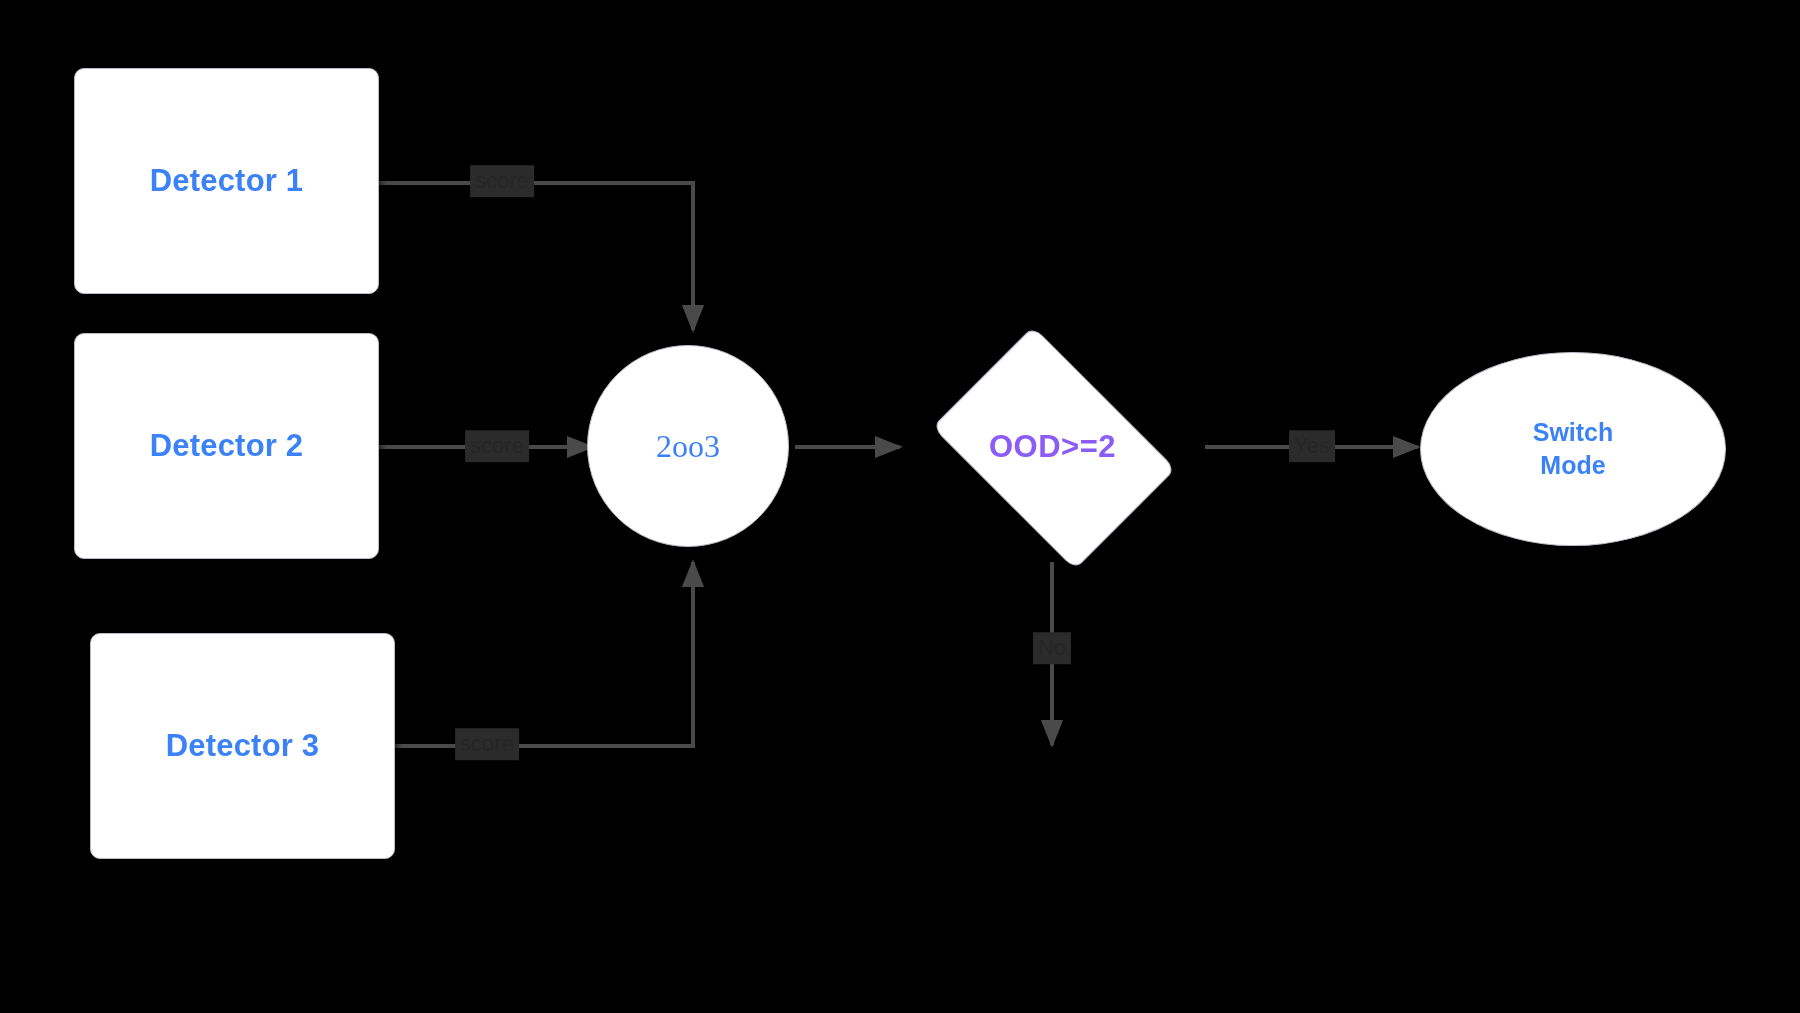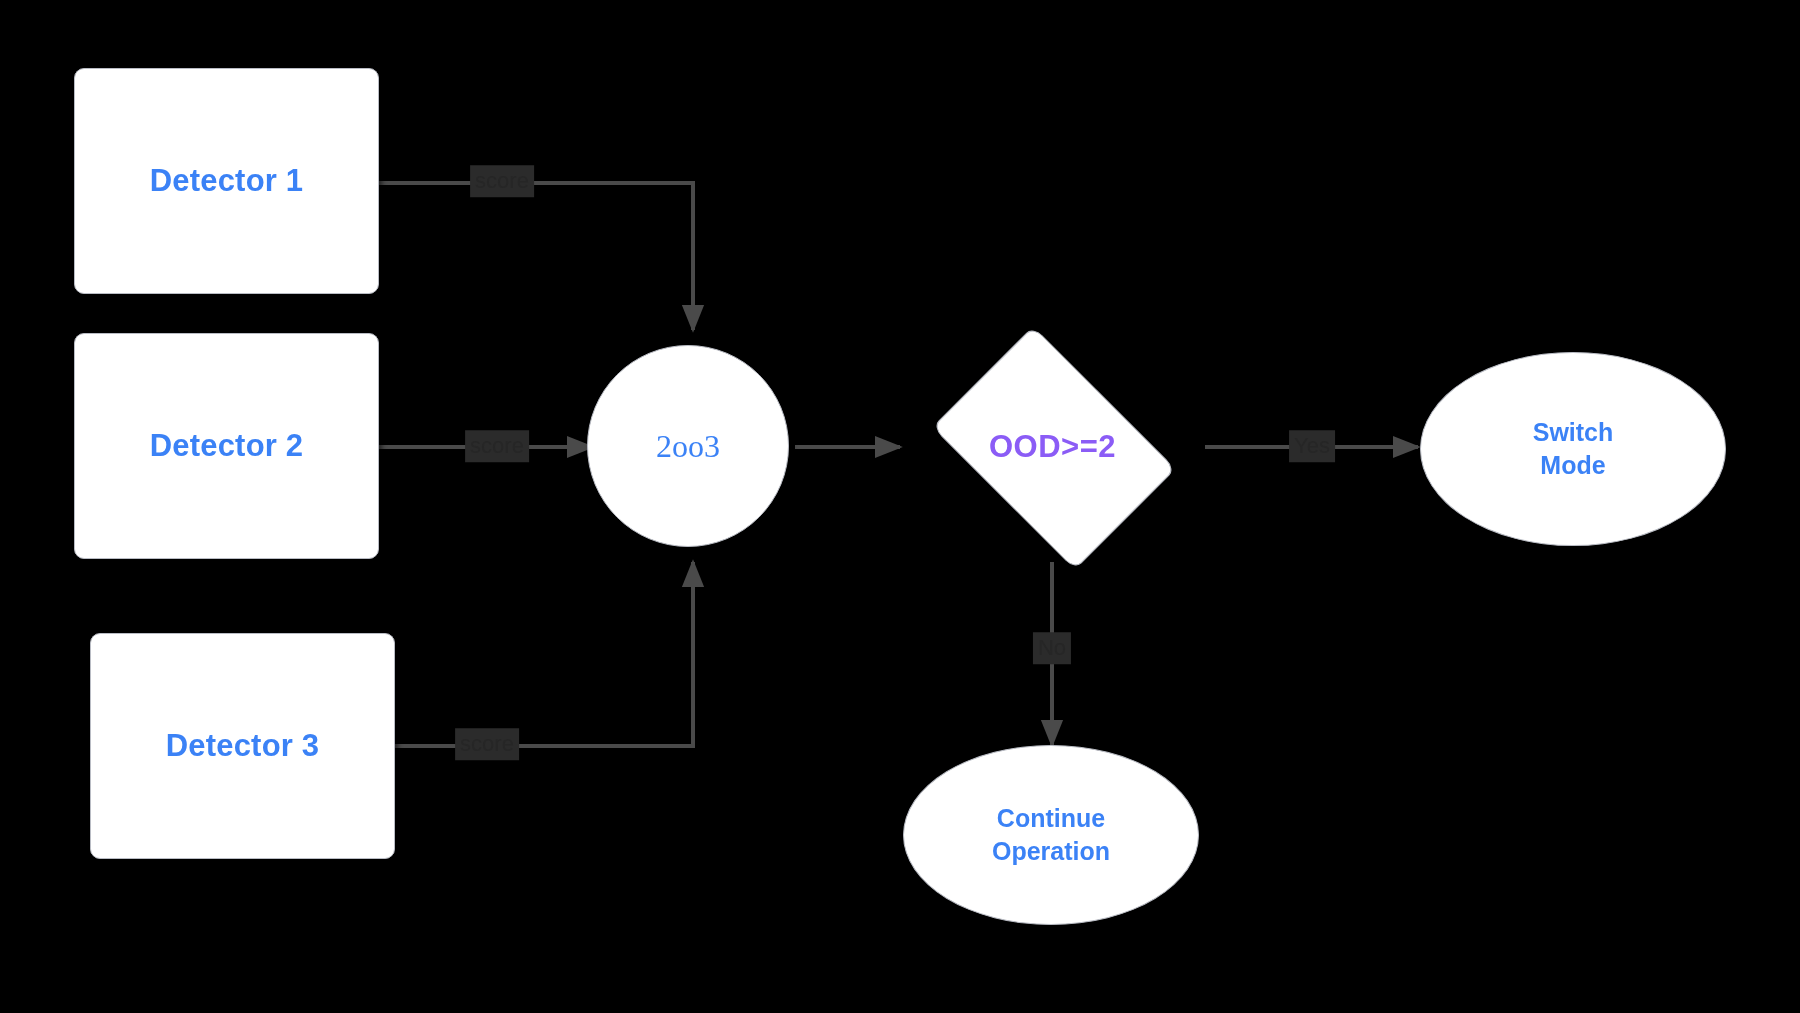--- a/index.html
+++ b/index.html
@@ -158,24 +158,20 @@
   <div class="diamond-wrap" style="left:900px; top:332px; width:305px; height:230px;">
     <div class="diamond-shape"></div>
     <div class="diamond-label">OOD&gt;=2</div>
   </div>
 
   <div class="node ellipse-node" style="left:1420px; top:352px; width:306px; height:194px; flex-direction:column;">
     <span>Switch</span>
     <span>Mode</span>
   </div>
 
-  <div class="node ellipse-node" style="left:903px; top:745px; width:296px; height:180px; flex-direction:column;">
-    <span>Continue</span>
-    <span>Operation</span>
-  </div>
 
   <div class="edge-label" style="left:502px; top:181px;">score</div>
 
   <div class="edge-label" style="left:497px; top:446px;">score</div>
 
   <div class="edge-label" style="left:487px; top:744px;">score</div>
 
   <div class="edge-label" style="left:1312px; top:446px;">Yes</div>
 
   <div class="edge-label" style="left:1052px; top:648px;">No</div>

